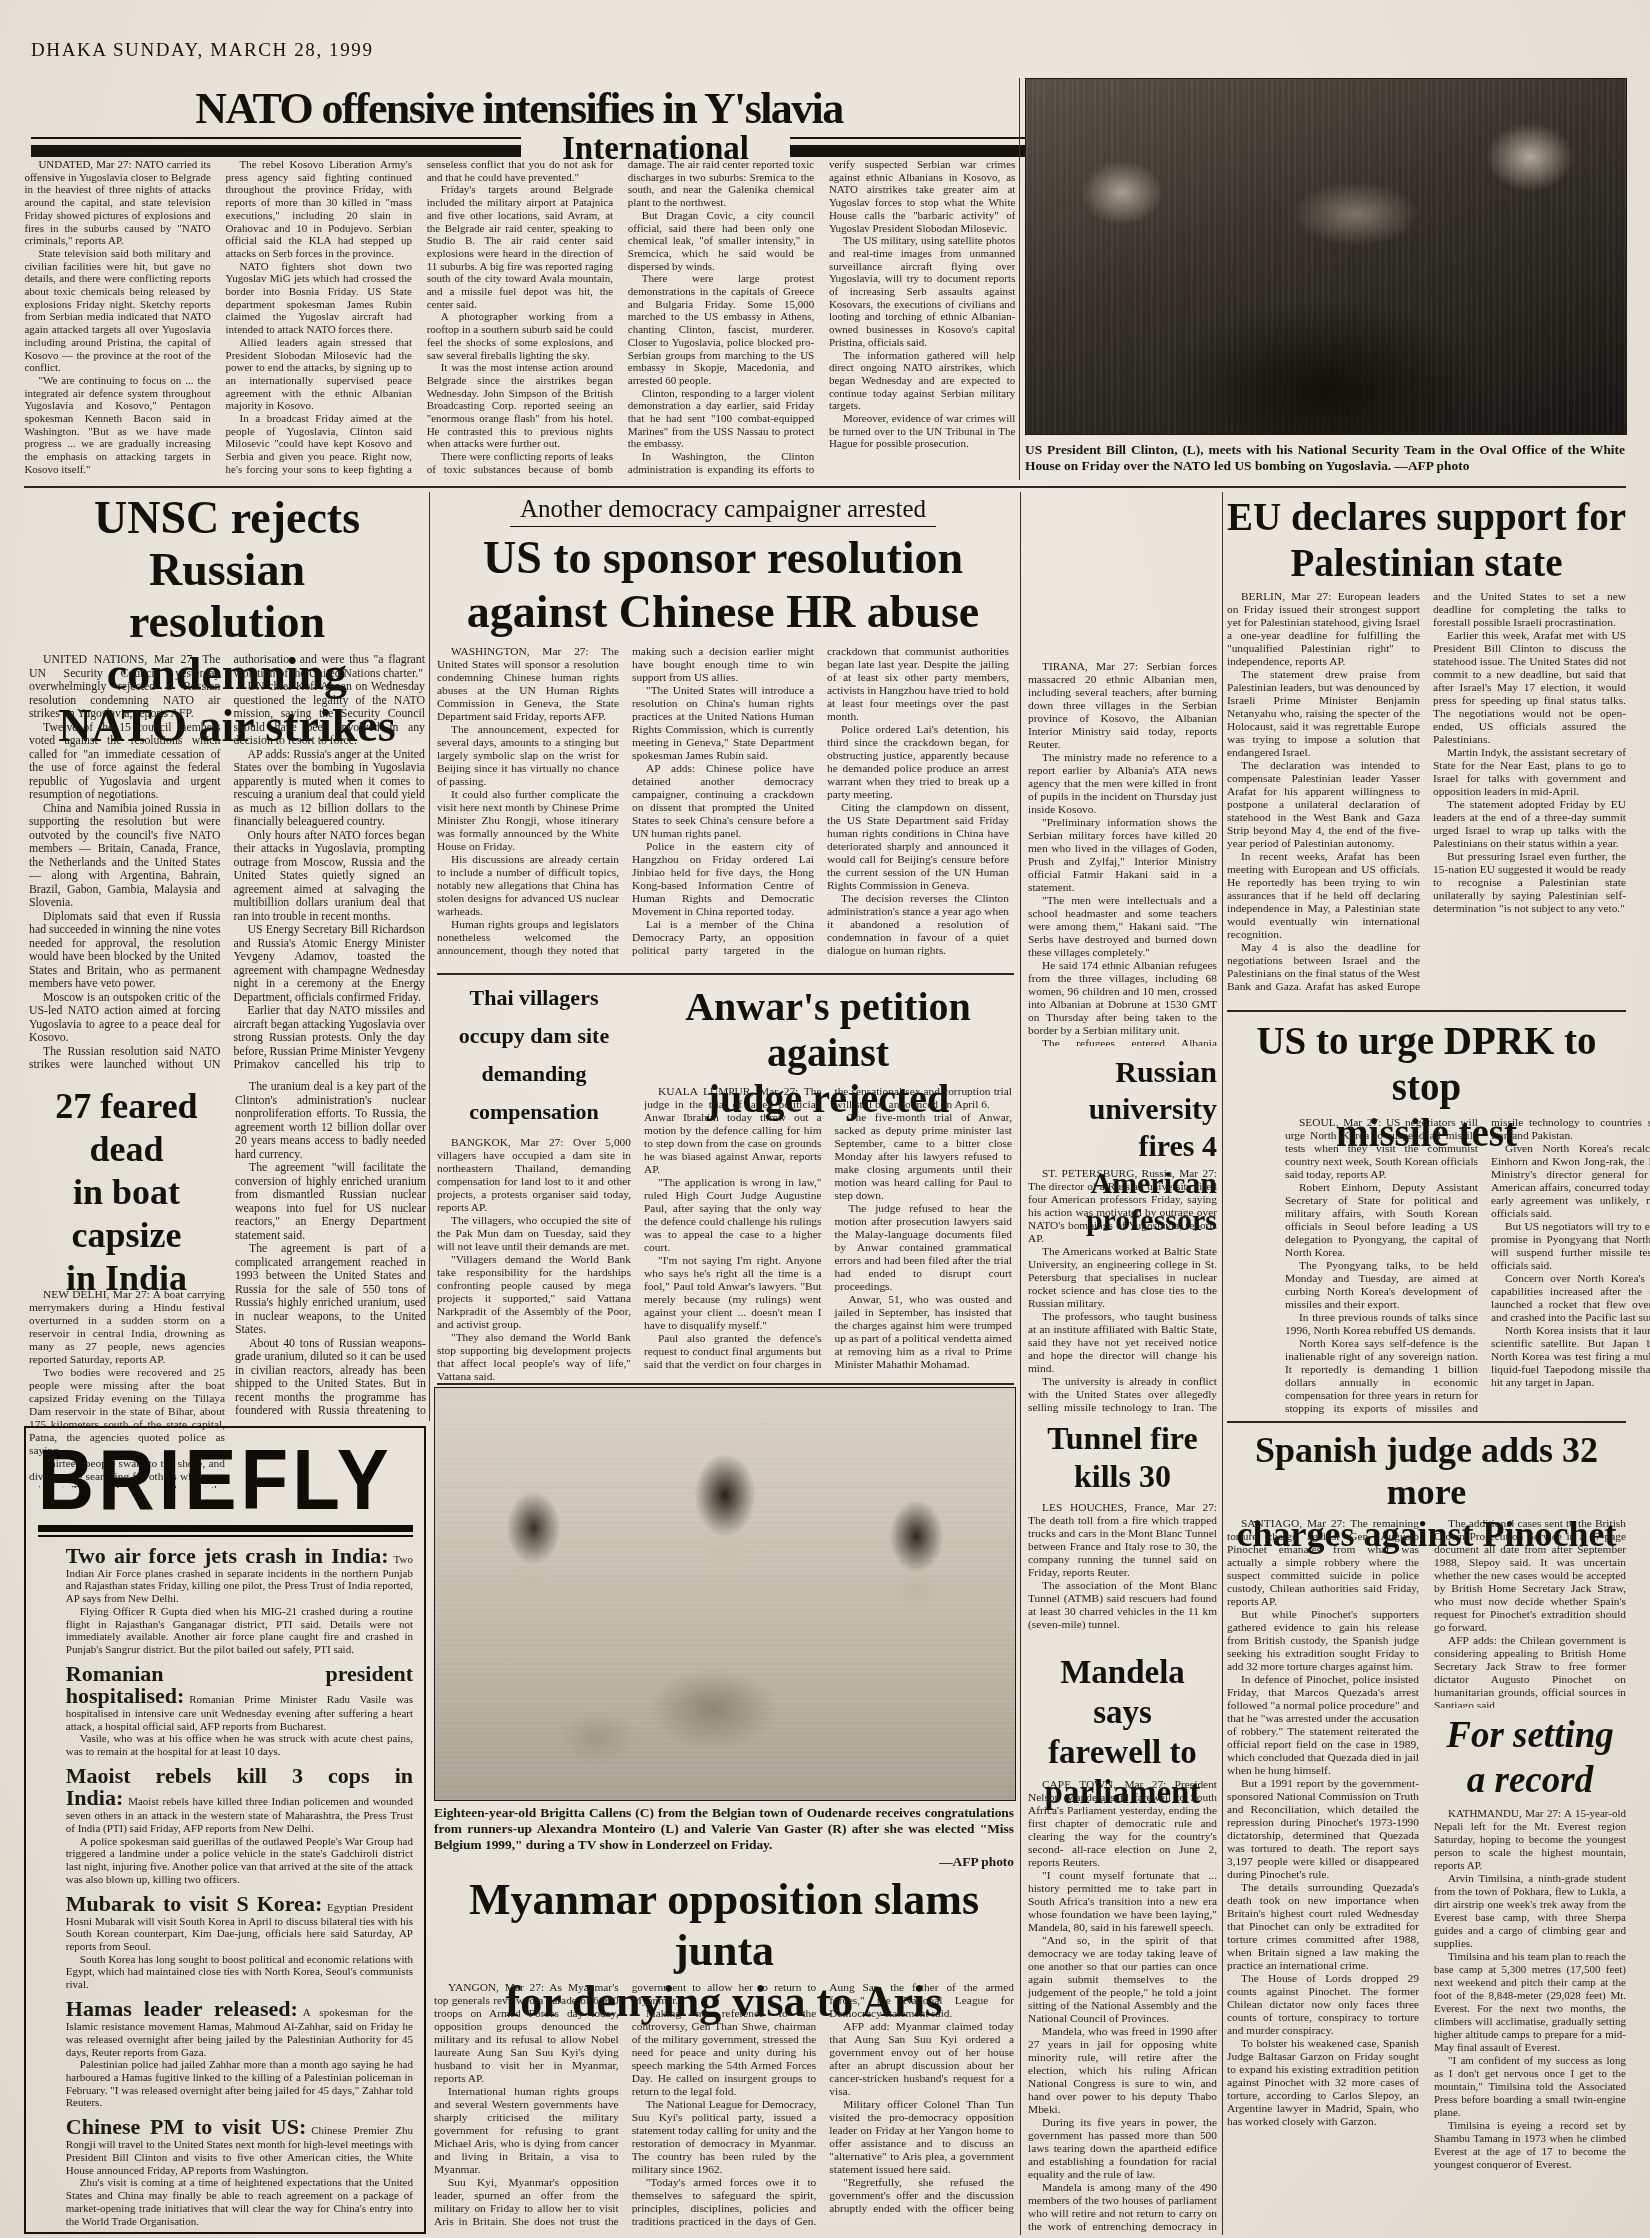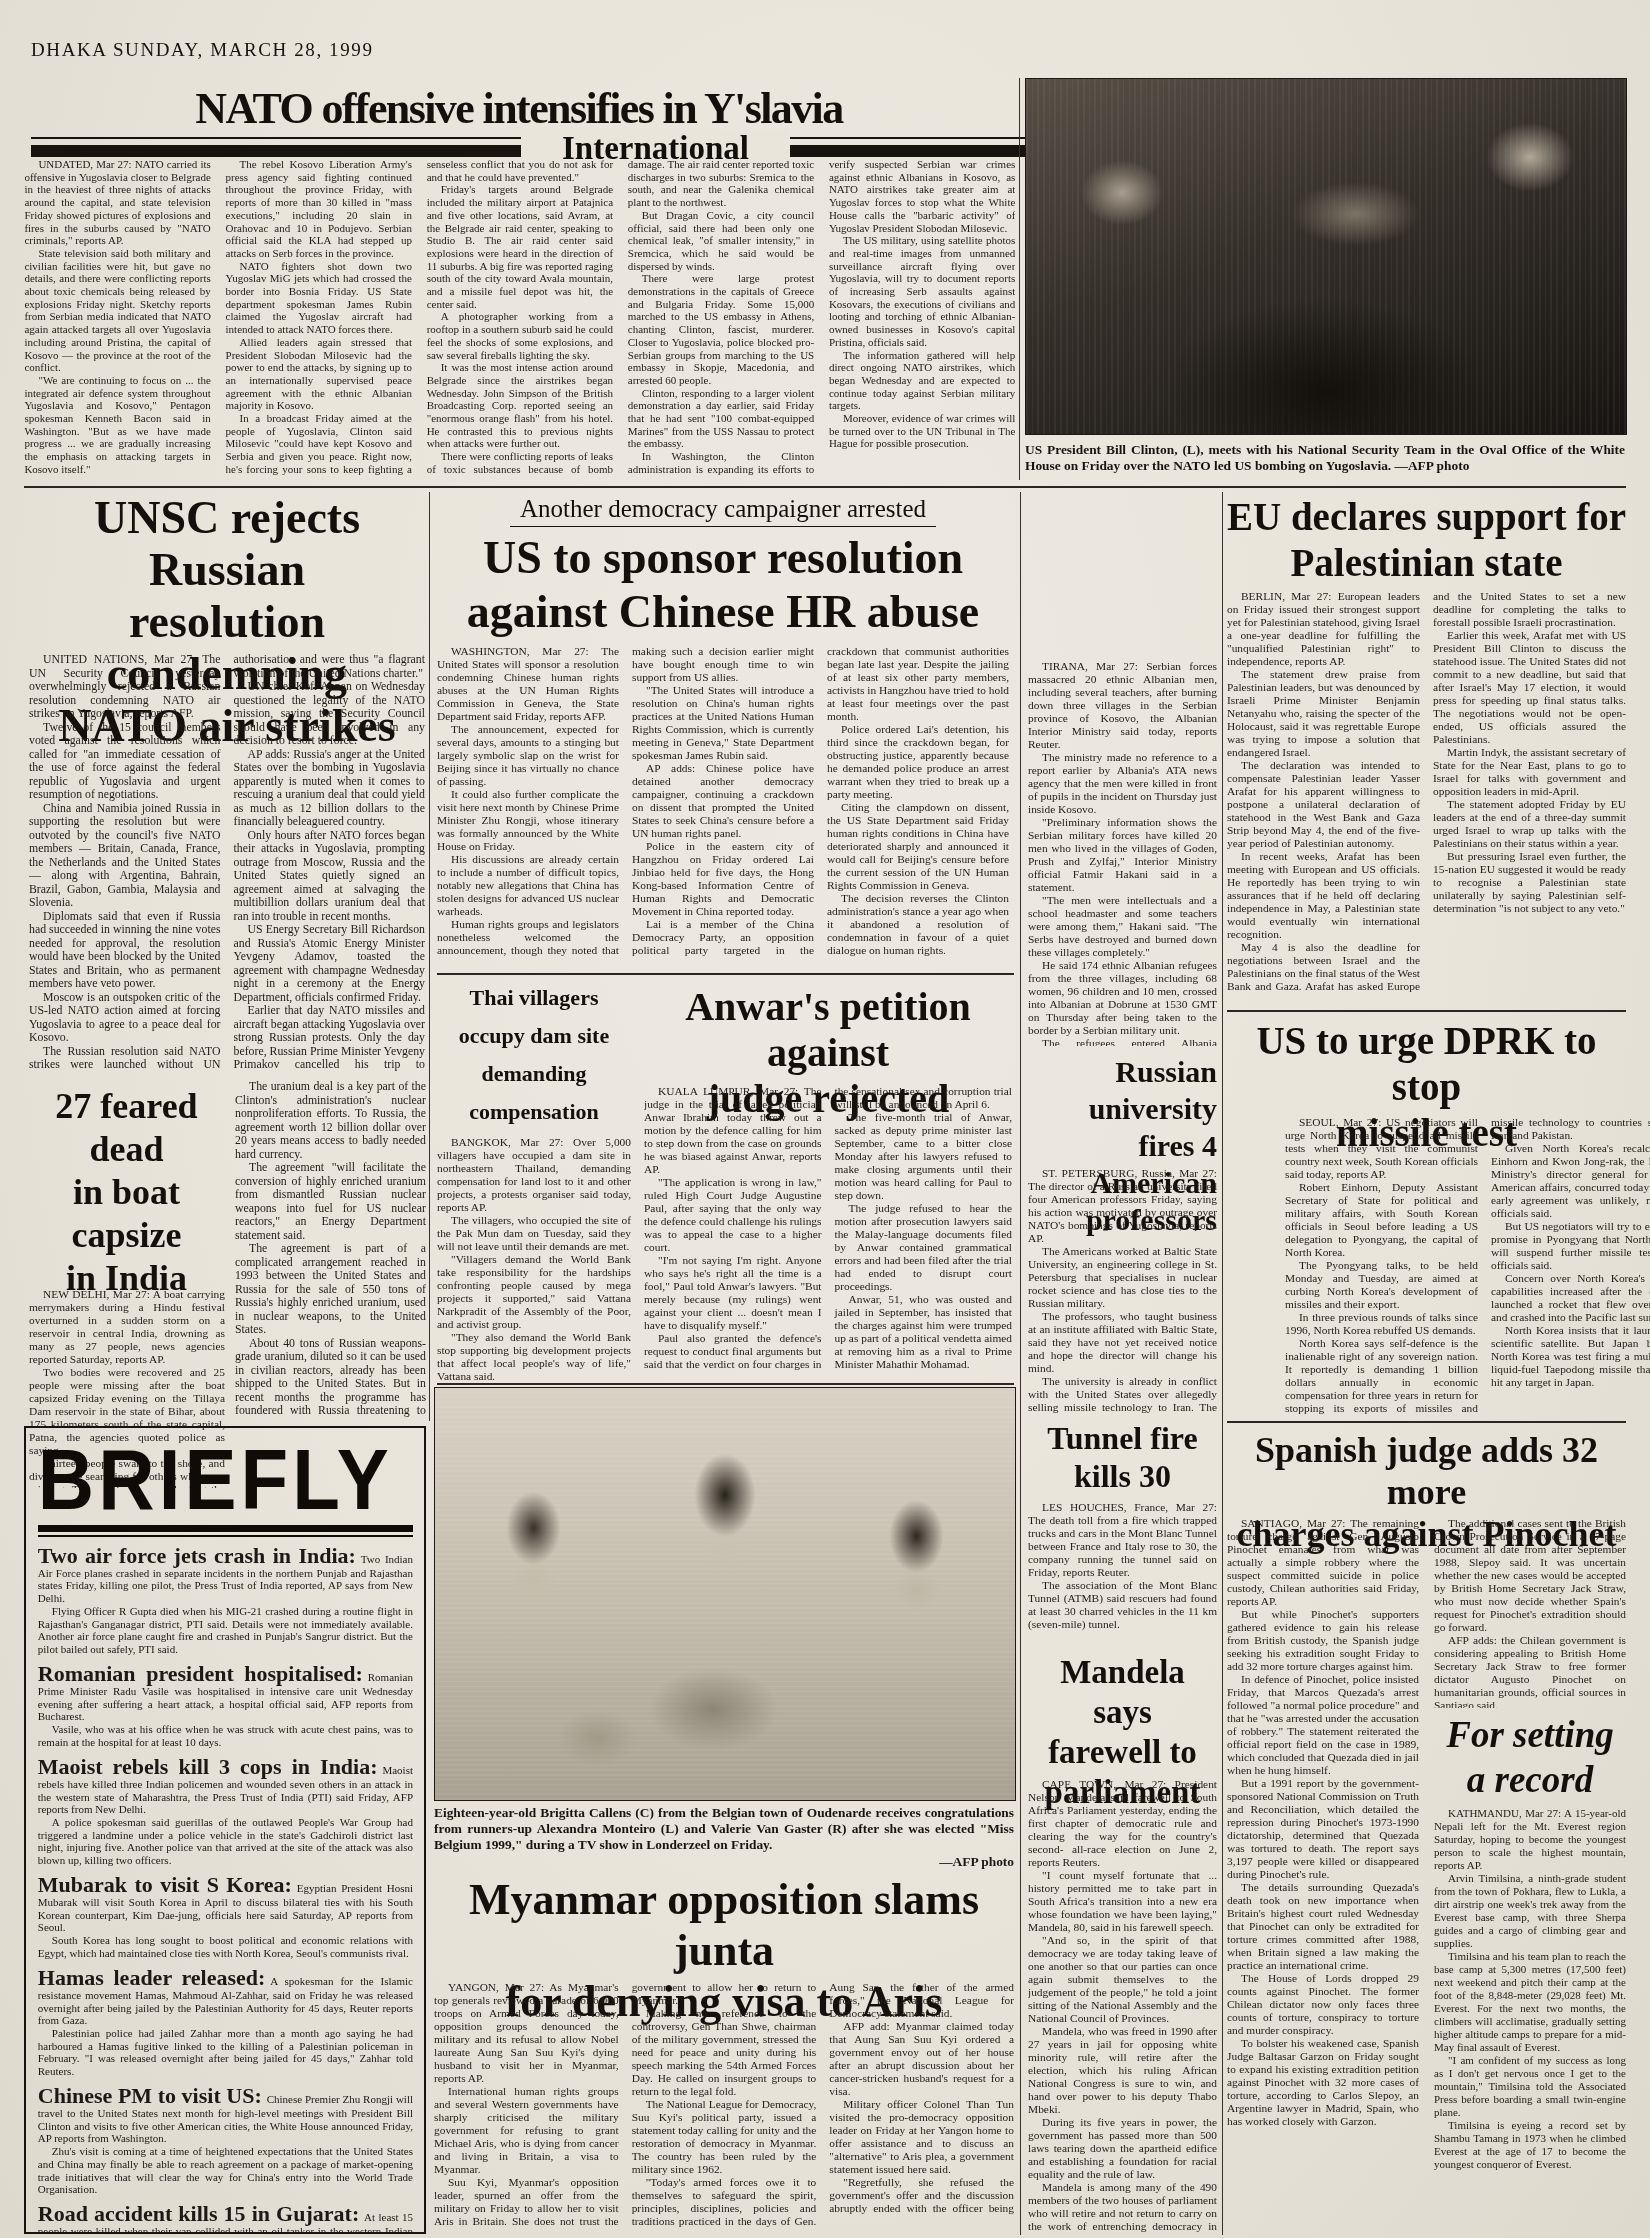--- a/index.html
+++ b/index.html
@@ -54,21 +54,21 @@
   
   #boat-hl{left:28px;top:1085px;width:197px;font-size:36px;line-height:43px;}
   #boat-body{left:29px;top:1288px;width:196px;height:200px;}
   
   #briefly-box{position:absolute;left:24.4px;top:1426px;width:402px;height:808px;border:2.4px solid #17130f;
                padding:6.5px 11.4px;box-sizing:border-box;overflow:hidden;}
   #briefly-logo{font-family:"Liberation Sans","DejaVu Sans",sans-serif;font-weight:bold;font-size:78px;
                 line-height:81px;letter-spacing:4.1px;transform:scaleY(1.1);transform-origin:top left;color:#0f0c08;}
   #briefly-bar1{height:6.5px;background:#0f0c08;margin-top:9.8px;}
   #briefly-bar2{height:2.4px;background:#0f0c08;margin-top:3.3px;margin-bottom:3.3px;}
-  .brief{margin-top:7.3px;font-family:"Liberation Serif",serif;}
+  .brief{margin-top:7.3px;font-family:"Liberation Serif",serif;margin-left:28px;}
   .brief .lead{margin:0;font-size:11px;line-height:12.7px;text-align:justify;}
   .brief .brief-title{font-weight:bold;font-size:22px;line-height:22px;padding-right:4.9px;}
   .brief p.para{margin:0;text-indent:14px;font-size:11px;line-height:12.7px;text-align:justify;}
   
   #china-kicker{position:absolute;left:437px;top:495px;width:572px;text-align:center;}
   #china-kicker span{display:inline-block;font-family:"Liberation Serif",serif;font-size:25px;
                      border-bottom:1.6px solid #17130f;padding:0 9.8px 3.3px;color:#14110c;}
   #china-hl{left:437px;top:531px;width:572px;font-size:46px;line-height:54px;}
   #china-body{left:437px;top:645px;width:572px;height:323px;}
   #hr-china{left:437px;top:973px;width:577px;}

